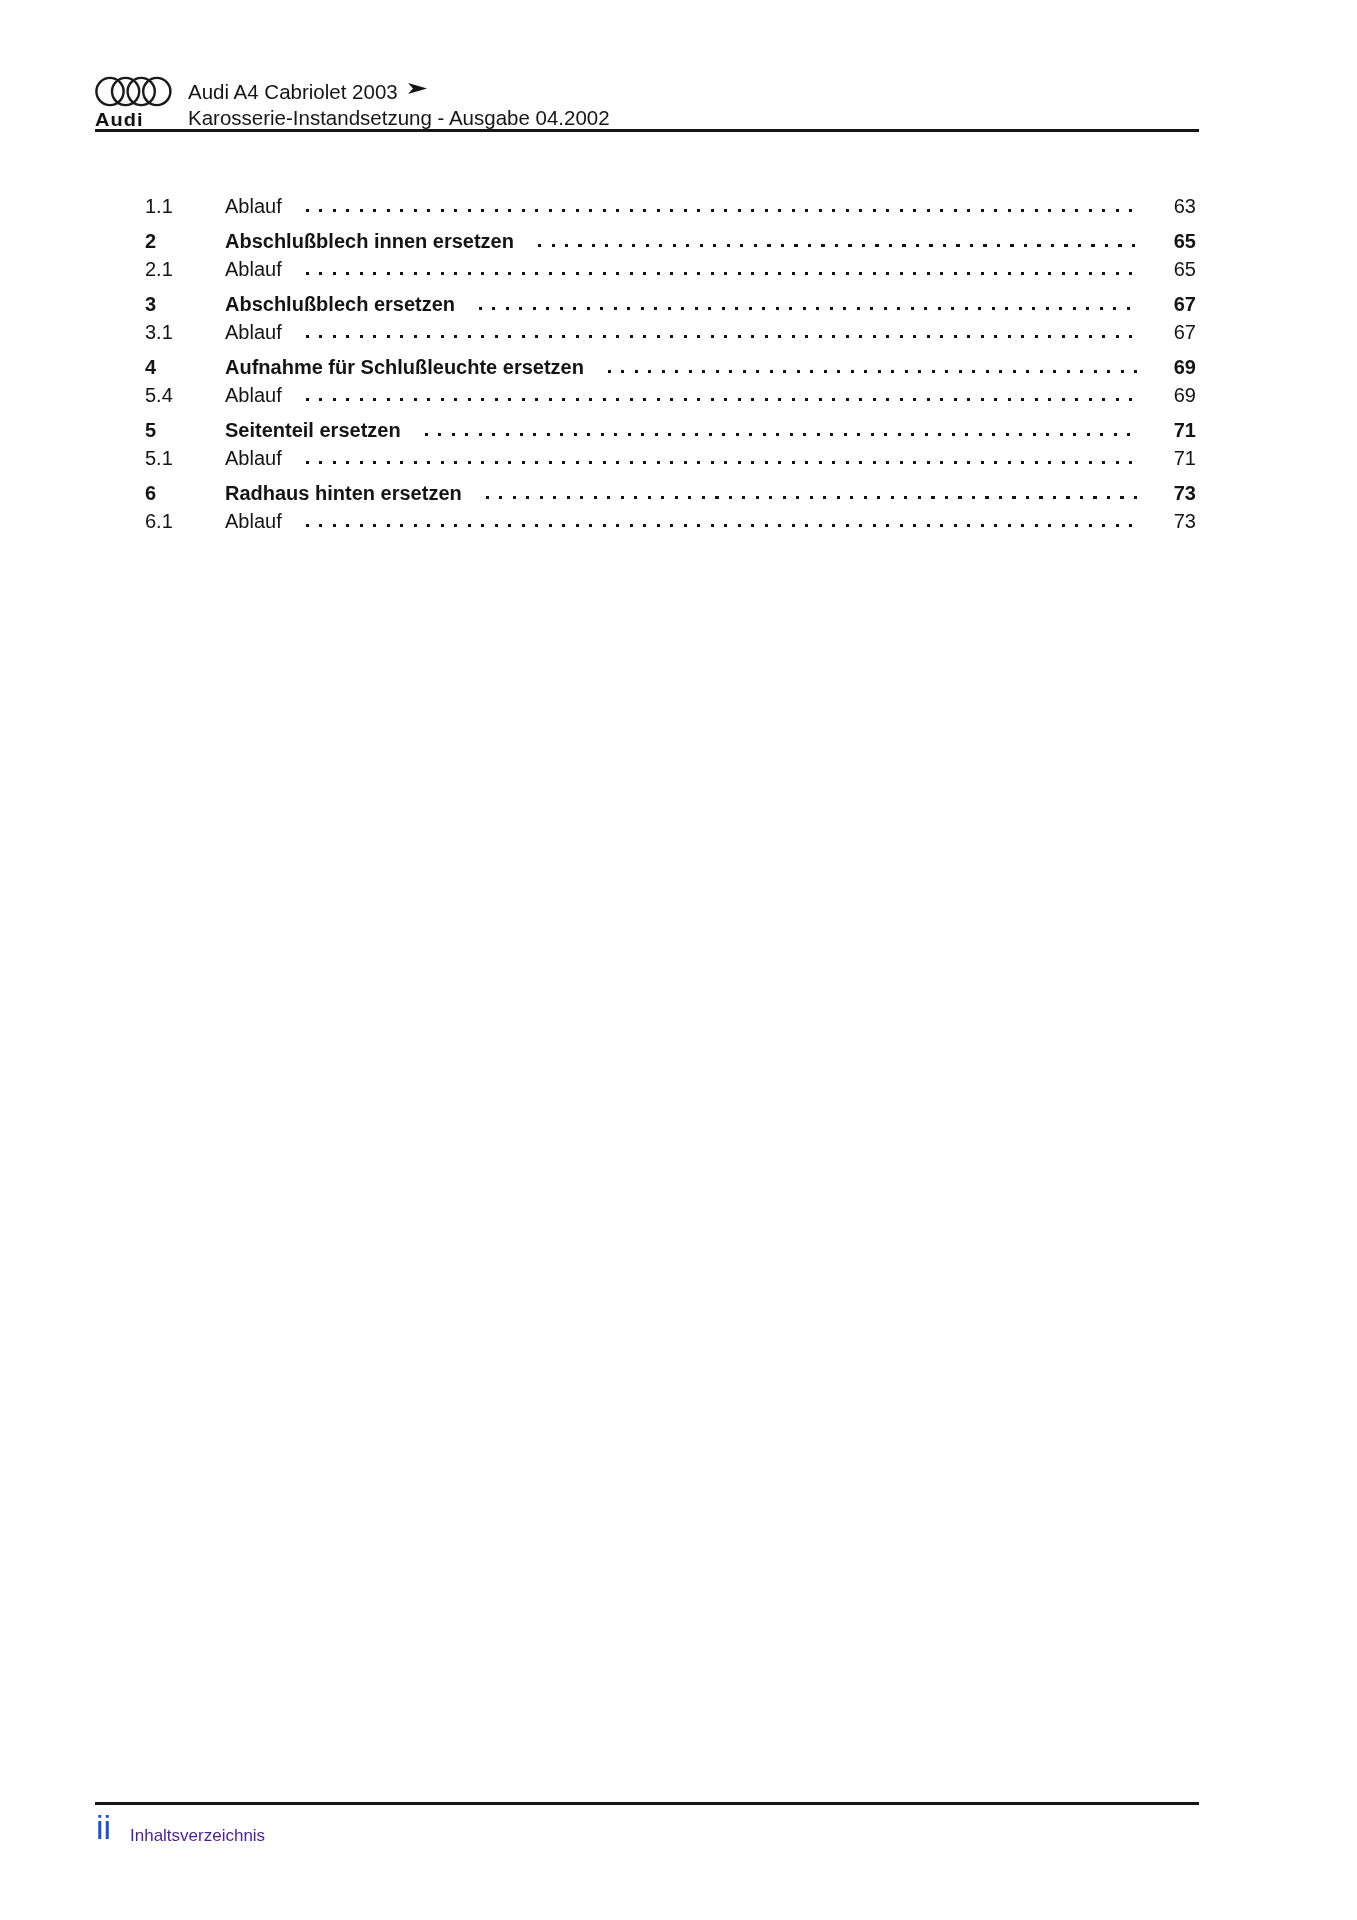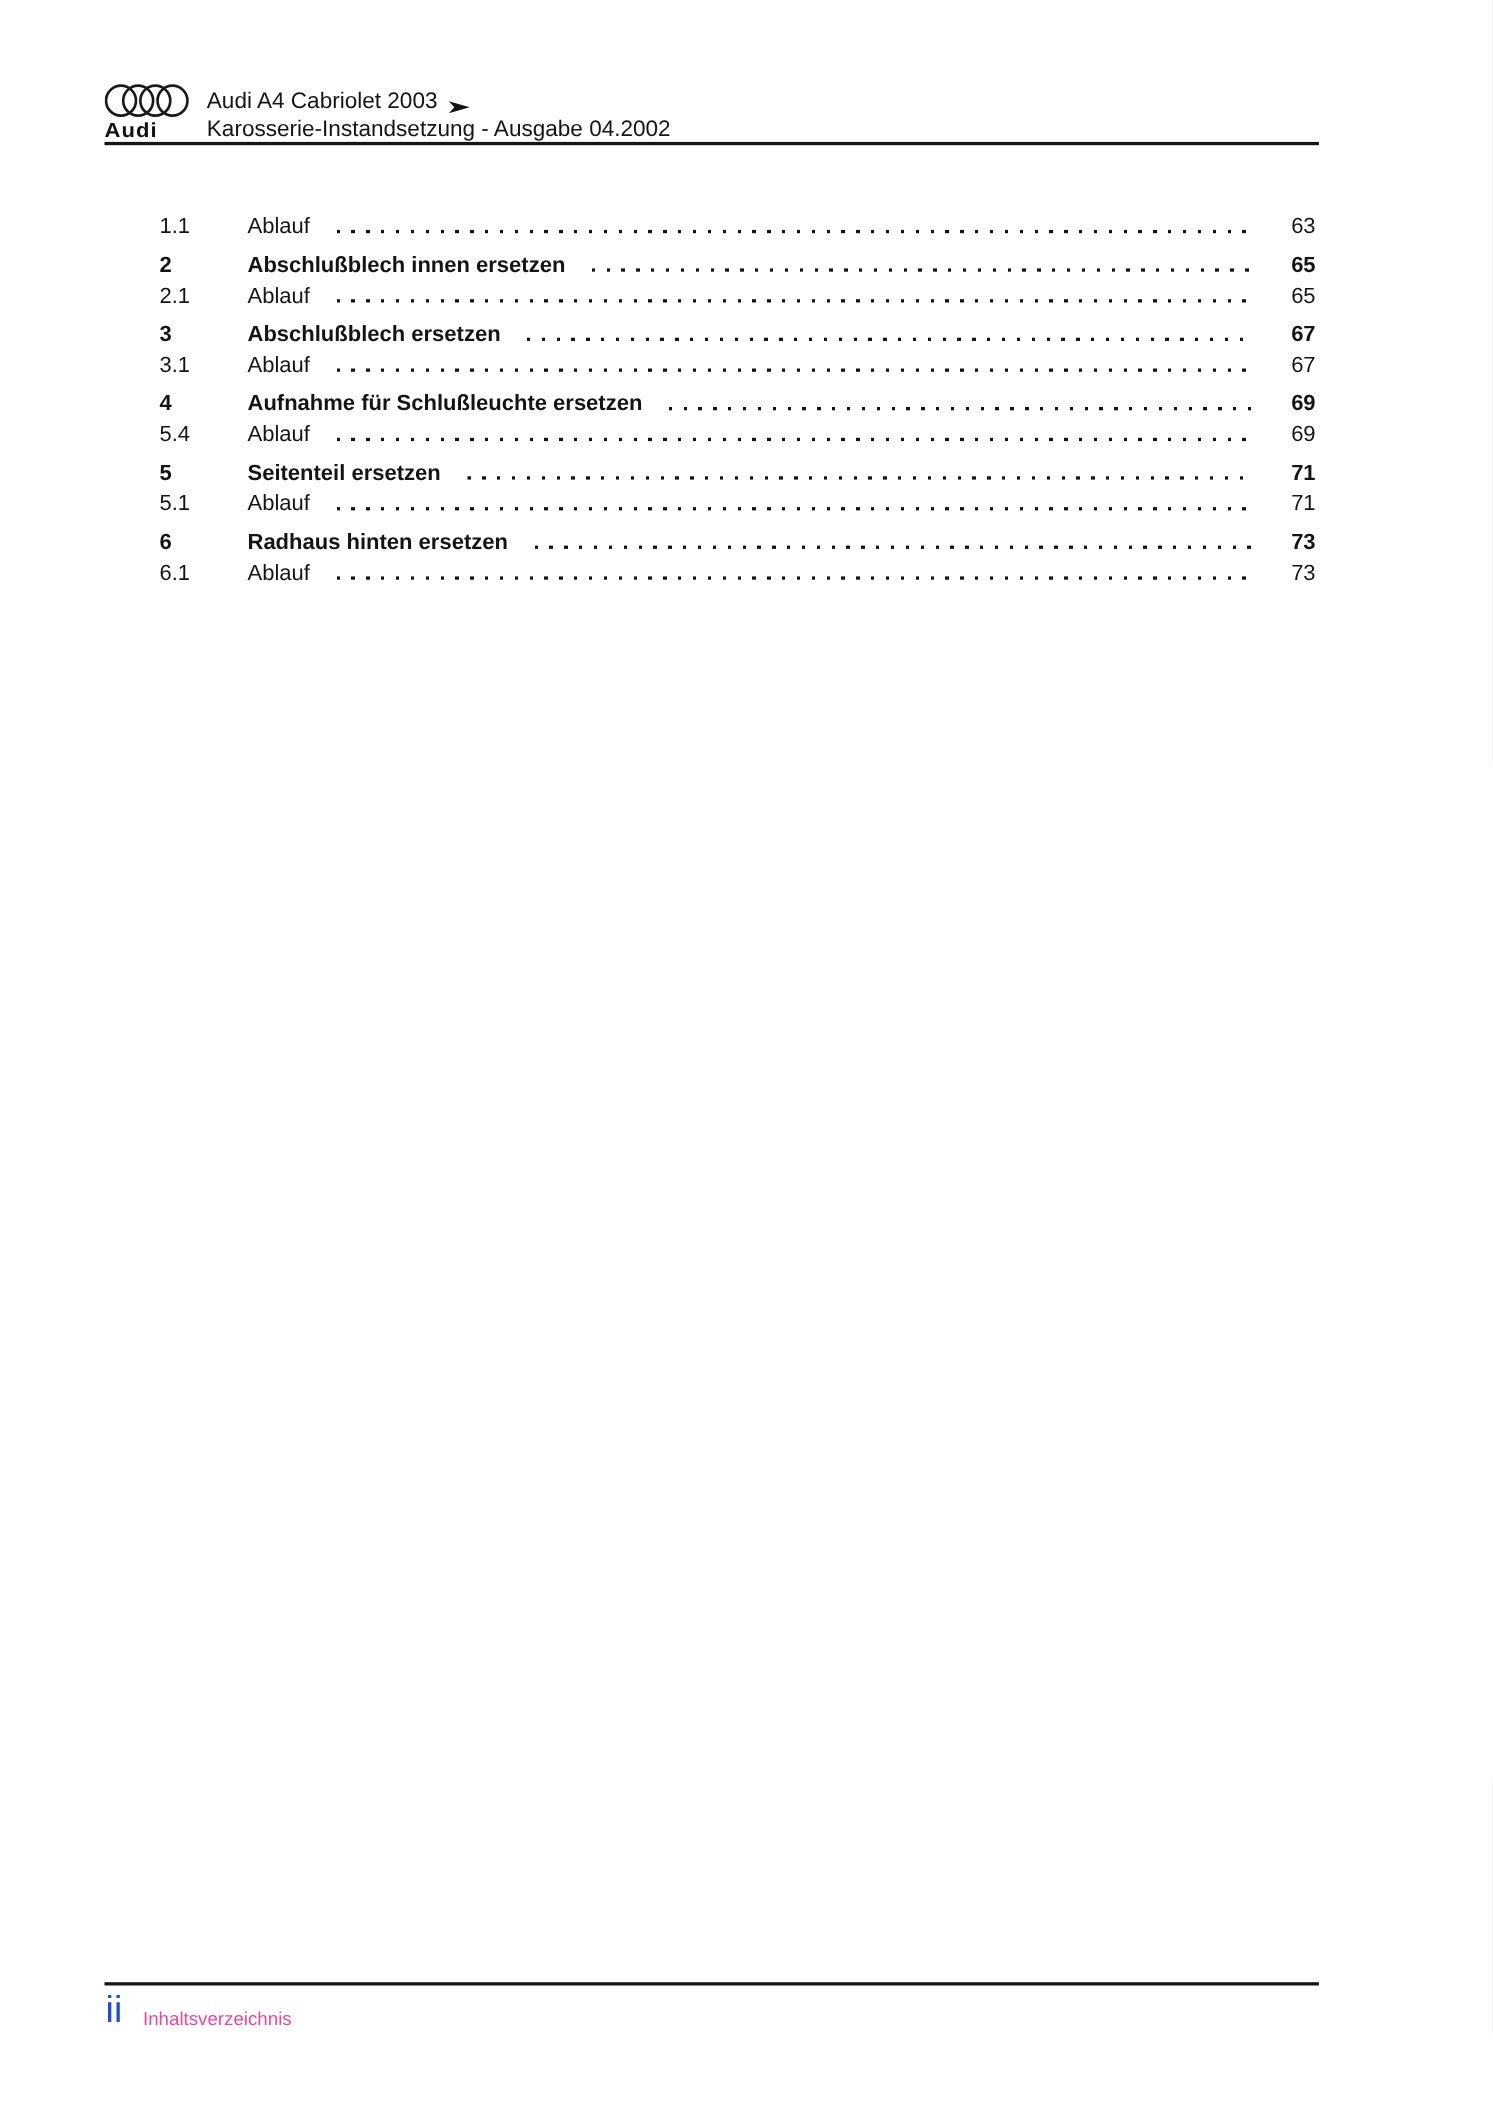--- a/index.html
+++ b/index.html
@@ -34,21 +34,21 @@
   }
   .header-titles {
     position: absolute;
     left: 188px;
     top: 79px;
     font-size: 20.5px;
     line-height: 26px;
     color: #151515;
     white-space: nowrap;
   }
-  .title-line1 { display: flex; align-items: flex-end; }
+  .title-line1 { display: flex; align-items: flex-start; }
   .arrow-icon { display: inline-block; margin-left: 9px; margin-top: 2px; }
   .rule {
     position: absolute;
     left: 95px;
     width: 1104px;
     height: 3px;
     background: #161616;
   }
   .header-rule { top: 129px; }
 
@@ -102,21 +102,21 @@
     font-size: 34px;
     line-height: 34px;
     color: #1d4ed8;
   }
   .footer-label {
     position: absolute;
     left: 130px;
     top: 1826px;
     font-size: 17px;
     line-height: 20px;
-    color: #ec4899;
+    color: #4c1d95;
   }
 </style>
 </head>
 <body>
 
 <div class="page">
 
   <header>
     <div class="brand">
       <svg width="78" height="31" viewBox="0 0 78 31" aria-hidden="true">

